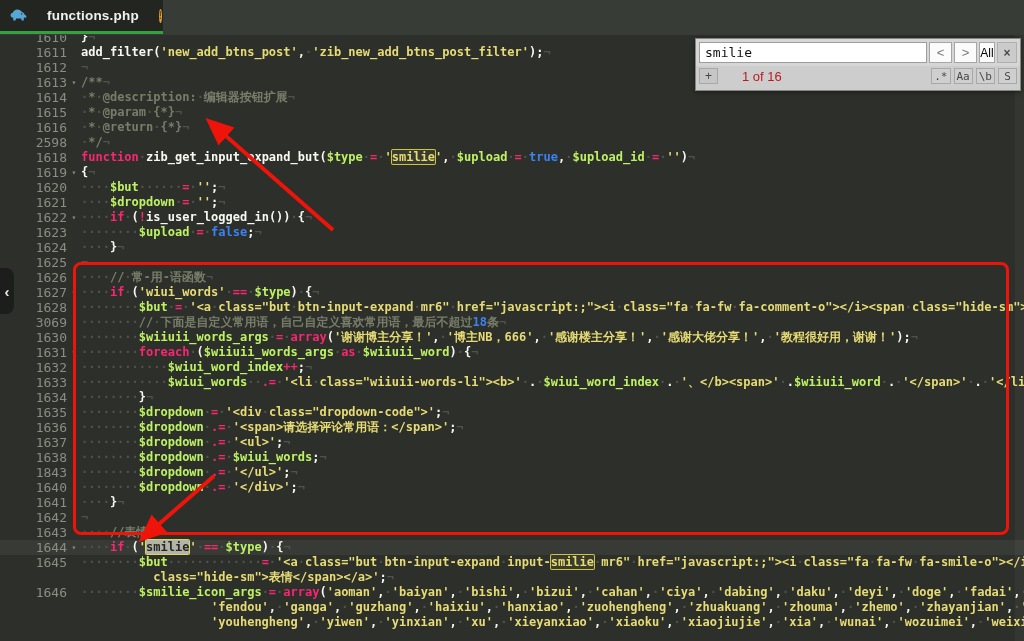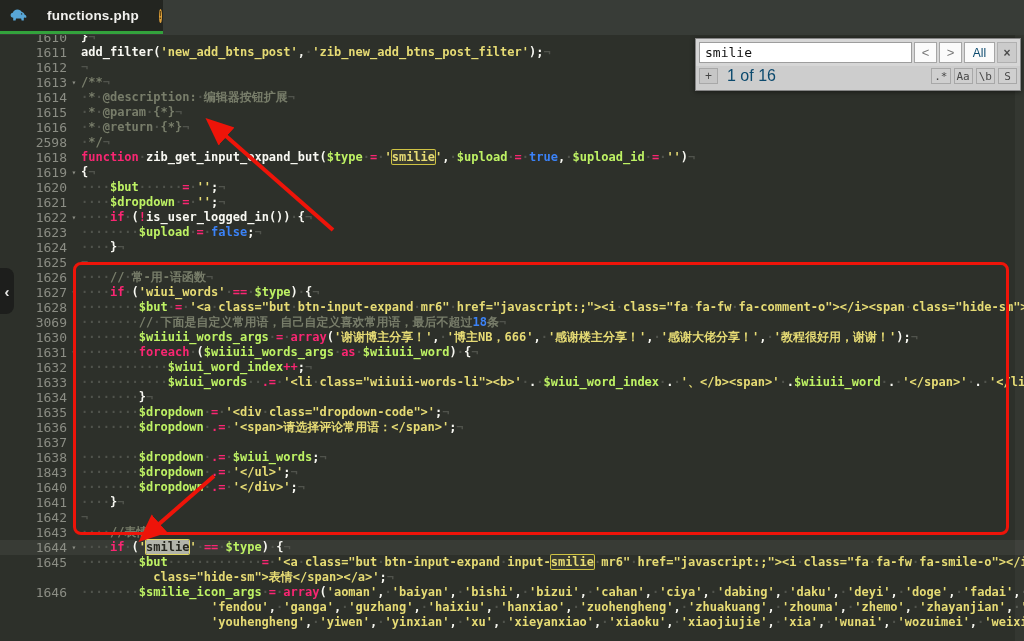--- a/index.html
+++ b/index.html
@@ -43,26 +43,26 @@
 
   
   #search-panel{position:absolute;left:695px;top:38px;width:326px;background:#d6d6d6;
        border:1px solid #858585;box-shadow:0 1px 5px rgba(0,0,0,.45);z-index:30;box-sizing:border-box;}
   #search-row1{display:flex;align-items:center;gap:2px;padding:3px;height:27px;box-sizing:border-box;}
   #search-input{flex:1;height:21px;border:1px solid #9d9d9d;background:#fff;color:#111;
        font-family:"DejaVu Sans Mono",monospace;font-size:13px;padding:0 5px;box-sizing:border-box;outline:none;}
   .sbtn{height:21px;border:1px solid #a6a6a6;background:#fbfbfb;color:#555;font-size:12px;
        display:flex;align-items:center;justify-content:center;box-sizing:border-box;cursor:pointer;}
   #btn-prev,#btn-next{width:23px;font-size:13px;color:#777;}
-  #btn-all{width:31px;color:#0c4a6e;text-align:right;}
+  #btn-all{width:16px;color:#000000;text-align:right;}
   #btn-close{width:20px;background:#cbcbcb;border-color:#b0b0b0;color:#4a4a4a;font-weight:bold;}
   #search-row2{display:flex;align-items:center;gap:3px;padding:0 3px 4px 3px;height:20px;background:#cdcdcd;}
   #btn-add{width:19px;height:16px;border:1px solid #a8a8a8;background:#c6c6c6;color:#444;font-size:12px;
        display:flex;align-items:center;justify-content:center;box-sizing:border-box;cursor:pointer;}
-  #search-status{color:#0c4a6e;font-size:16px;margin-left:6px;}
+  #search-status{color:#b91c1c;font-size:13px;margin-left:21px;}
   #row2-spacer{flex:1;}
   .toggle{min-width:19px;height:16px;padding:0 2px;border:1px solid #a8a8a8;background:#cfcfcf;color:#474747;
        font-size:11px;display:flex;align-items:center;justify-content:center;box-sizing:border-box;cursor:pointer;
        font-family:"DejaVu Sans Mono",monospace;}
 
   
   #anno-rect{position:absolute;border:3px solid #ee1409;border-radius:8px;z-index:40;pointer-events:none;}
   #anno-svg{position:absolute;left:0;top:0;width:1024px;height:641px;z-index:41;pointer-events:none;}
 </style>
 </head>
@@ -91,21 +91,21 @@
       <div class="code-row"><span class="lnum">1627</span><span class="fold">▾</span><span class="code-text"><span class="sg w">····</span><span class="sg k">if</span><span class="sg w">·</span><span class="sg d">(</span><span class="sg s">'wiui_words'</span><span class="sg w">·</span><span class="sg k">==</span><span class="sg w">·</span><span class="sg v">$type</span><span class="sg d">)</span><span class="sg w">·</span><span class="sg d">{</span><span class="sg e">¬</span></span></div>
       <div class="code-row"><span class="lnum">1628</span><span class="fold"></span><span class="code-text"><span class="sg w">········</span><span class="sg v">$but</span><span class="sg w">·</span><span class="sg k">=</span><span class="sg w">·</span><span class="sg s">'&lt;a</span><span class="sg w">·</span><span class="sg s">class="but</span><span class="sg w">·</span><span class="sg s">btn-input-expand</span><span class="sg w">·</span><span class="sg s">mr6"</span><span class="sg w">·</span><span class="sg s">href="javascript:;"&gt;&lt;i</span><span class="sg w">·</span><span class="sg s">class="fa</span><span class="sg w">·</span><span class="sg s">fa-fw</span><span class="sg w">·</span><span class="sg s">fa-comment-o"&gt;&lt;/i&gt;&lt;span</span><span class="sg w">·</span><span class="sg s">class="hide-sm"&gt;常用语</span></span></div>
       <div class="code-row"><span class="lnum">3069</span><span class="fold"></span><span class="code-text"><span class="sg w">········</span><span class="sg c">//</span><span class="sg w">·</span><span class="sg c">下面是自定义常用语，自己自定义喜欢常用语，最后不超过</span><span class="sg n">18</span><span class="sg c">条</span><span class="sg e">¬</span></span></div>
       <div class="code-row"><span class="lnum">1630</span><span class="fold"></span><span class="code-text"><span class="sg w">········</span><span class="sg v">$wiiuii_words_args</span><span class="sg w">·</span><span class="sg k">=</span><span class="sg w">·</span><span class="sg k">array</span><span class="sg d">(</span><span class="sg s">'谢谢博主分享！'</span><span class="sg d">,</span><span class="sg w">·</span><span class="sg s">'博主NB，666'</span><span class="sg d">,</span><span class="sg w">·</span><span class="sg s">'感谢楼主分享！'</span><span class="sg d">,</span><span class="sg w">·</span><span class="sg s">'感谢大佬分享！'</span><span class="sg d">,</span><span class="sg w">·</span><span class="sg s">'教程很好用，谢谢！'</span><span class="sg d">);</span><span class="sg e">¬</span></span></div>
       <div class="code-row"><span class="lnum">1631</span><span class="fold">▾</span><span class="code-text"><span class="sg w">········</span><span class="sg k">foreach</span><span class="sg w">·</span><span class="sg d">(</span><span class="sg v">$wiiuii_words_args</span><span class="sg w">·</span><span class="sg k">as</span><span class="sg w">·</span><span class="sg v">$wiiuii_word</span><span class="sg d">)</span><span class="sg w">·</span><span class="sg d">{</span><span class="sg e">¬</span></span></div>
       <div class="code-row"><span class="lnum">1632</span><span class="fold"></span><span class="code-text"><span class="sg w">············</span><span class="sg v">$wiui_word_index</span><span class="sg k">++</span><span class="sg d">;</span><span class="sg e">¬</span></span></div>
       <div class="code-row"><span class="lnum">1633</span><span class="fold"></span><span class="code-text"><span class="sg w">············</span><span class="sg v">$wiui_words</span><span class="sg w">··</span><span class="sg k">.=</span><span class="sg w">·</span><span class="sg s">'&lt;li</span><span class="sg w">·</span><span class="sg s">class="wiiuii-words-li"&gt;&lt;b&gt;'</span><span class="sg w">·</span><span class="sg d">.</span><span class="sg w">·</span><span class="sg v">$wiui_word_index</span><span class="sg w">·</span><span class="sg d">.</span><span class="sg w">·</span><span class="sg s">'、&lt;/b&gt;&lt;span&gt;'</span><span class="sg w">·</span><span class="sg d">.</span><span class="sg v">$wiiuii_word</span><span class="sg w">·</span><span class="sg d">.</span><span class="sg w">·</span><span class="sg s">'&lt;/span&gt;'</span><span class="sg w">·</span><span class="sg d">.</span><span class="sg w">·</span><span class="sg s">'&lt;/li&gt;'</span></span></div>
       <div class="code-row"><span class="lnum">1634</span><span class="fold"></span><span class="code-text"><span class="sg w">········</span><span class="sg d">}</span><span class="sg e">¬</span></span></div>
       <div class="code-row"><span class="lnum">1635</span><span class="fold"></span><span class="code-text"><span class="sg w">········</span><span class="sg v">$dropdown</span><span class="sg w">·</span><span class="sg k">=</span><span class="sg w">·</span><span class="sg s">'&lt;div</span><span class="sg w">·</span><span class="sg s">class="dropdown-code"&gt;'</span><span class="sg d">;</span><span class="sg e">¬</span></span></div>
       <div class="code-row"><span class="lnum">1636</span><span class="fold"></span><span class="code-text"><span class="sg w">········</span><span class="sg v">$dropdown</span><span class="sg w">·</span><span class="sg k">.=</span><span class="sg w">·</span><span class="sg s">'&lt;span&gt;请选择评论常用语：&lt;/span&gt;'</span><span class="sg d">;</span><span class="sg e">¬</span></span></div>
-      <div class="code-row"><span class="lnum">1637</span><span class="fold"></span></div>
+      <div class="code-row"><span class="lnum">1637</span><span class="fold"></span><span class="code-text"><span class="sg w">········</span><span class="sg v">$dropdown</span><span class="sg w">·</span><span class="sg k">.=</span><span class="sg w">·</span><span class="sg s">'&lt;ul&gt;'</span><span class="sg d">;</span><span class="sg e">¬</span></span></div>
       <div class="code-row"><span class="lnum">1638</span><span class="fold"></span><span class="code-text"><span class="sg w">········</span><span class="sg v">$dropdown</span><span class="sg w">·</span><span class="sg k">.=</span><span class="sg w">·</span><span class="sg v">$wiui_words</span><span class="sg d">;</span><span class="sg e">¬</span></span></div>
       <div class="code-row"><span class="lnum">1843</span><span class="fold"></span><span class="code-text"><span class="sg w">········</span><span class="sg v">$dropdown</span><span class="sg w">·</span><span class="sg k">.=</span><span class="sg w">·</span><span class="sg s">'&lt;/ul&gt;'</span><span class="sg d">;</span><span class="sg e">¬</span></span></div>
       <div class="code-row"><span class="lnum">1640</span><span class="fold"></span><span class="code-text"><span class="sg w">········</span><span class="sg v">$dropdown</span><span class="sg w">·</span><span class="sg k">.=</span><span class="sg w">·</span><span class="sg s">'&lt;/div&gt;'</span><span class="sg d">;</span><span class="sg e">¬</span></span></div>
       <div class="code-row"><span class="lnum">1641</span><span class="fold"></span><span class="code-text"><span class="sg w">····</span><span class="sg d">}</span><span class="sg e">¬</span></span></div>
       <div class="code-row"><span class="lnum">1642</span><span class="fold"></span><span class="code-text"><span class="sg e">¬</span></span></div>
       <div class="code-row"><span class="lnum">1643</span><span class="fold"></span><span class="code-text"><span class="sg w">····</span><span class="sg c">//表情</span><span class="sg e">¬</span></span></div>
       <div class="code-row curline"><span class="lnum">1644</span><span class="fold">▾</span><span class="code-text"><span class="sg w">····</span><span class="sg k">if</span><span class="sg w">·</span><span class="sg d">(</span><span class="sg s">'</span><span class="sg cur">smilie</span><span class="sg s">'</span><span class="sg w">·</span><span class="sg k">==</span><span class="sg w">·</span><span class="sg v">$type</span><span class="sg d">)</span><span class="sg w">·</span><span class="sg d">{</span><span class="sg e">¬</span></span></div>
       <div class="code-row"><span class="lnum">1645</span><span class="fold"></span><span class="code-text"><span class="sg w">········</span><span class="sg v">$but</span><span class="sg w">·············</span><span class="sg k">=</span><span class="sg w">·</span><span class="sg s">'&lt;a</span><span class="sg w">·</span><span class="sg s">class="but</span><span class="sg w">·</span><span class="sg s">btn-input-expand</span><span class="sg w">·</span><span class="sg s">input-</span><span class="sg s m2">smilie</span><span class="sg w">·</span><span class="sg s">mr6"</span><span class="sg w">·</span><span class="sg s">href="javascript:;"&gt;&lt;i</span><span class="sg w">·</span><span class="sg s">class="fa</span><span class="sg w">·</span><span class="sg s">fa-fw</span><span class="sg w">·</span><span class="sg s">fa-smile-o"&gt;&lt;/i&gt;&lt;span</span></span></div>
       <div class="code-row"><span class="lnum"></span><span class="fold"></span><span class="code-text"><span class="sg d">          </span><span class="sg s">class="hide-sm"&gt;表情&lt;/span&gt;&lt;/a&gt;'</span><span class="sg d">;</span><span class="sg e">¬</span></span></div>
       <div class="code-row"><span class="lnum">1646</span><span class="fold"></span><span class="code-text"><span class="sg w">········</span><span class="sg v">$smilie_icon_args</span><span class="sg w">·</span><span class="sg k">=</span><span class="sg w">·</span><span class="sg k">array</span><span class="sg d">(</span><span class="sg s">'aoman'</span><span class="sg d">,</span><span class="sg w">·</span><span class="sg s">'baiyan'</span><span class="sg d">,</span><span class="sg w">·</span><span class="sg s">'bishi'</span><span class="sg d">,</span><span class="sg w">·</span><span class="sg s">'bizui'</span><span class="sg d">,</span><span class="sg w">·</span><span class="sg s">'cahan'</span><span class="sg d">,</span><span class="sg w">·</span><span class="sg s">'ciya'</span><span class="sg d">,</span><span class="sg w">·</span><span class="sg s">'dabing'</span><span class="sg d">,</span><span class="sg w">·</span><span class="sg s">'daku'</span><span class="sg d">,</span><span class="sg w">·</span><span class="sg s">'deyi'</span><span class="sg d">,</span><span class="sg w">·</span><span class="sg s">'doge'</span><span class="sg d">,</span><span class="sg w">·</span><span class="sg s">'fadai'</span><span class="sg d">,</span><span class="sg w">·</span><span class="sg s">'fanu'</span></span></div>

